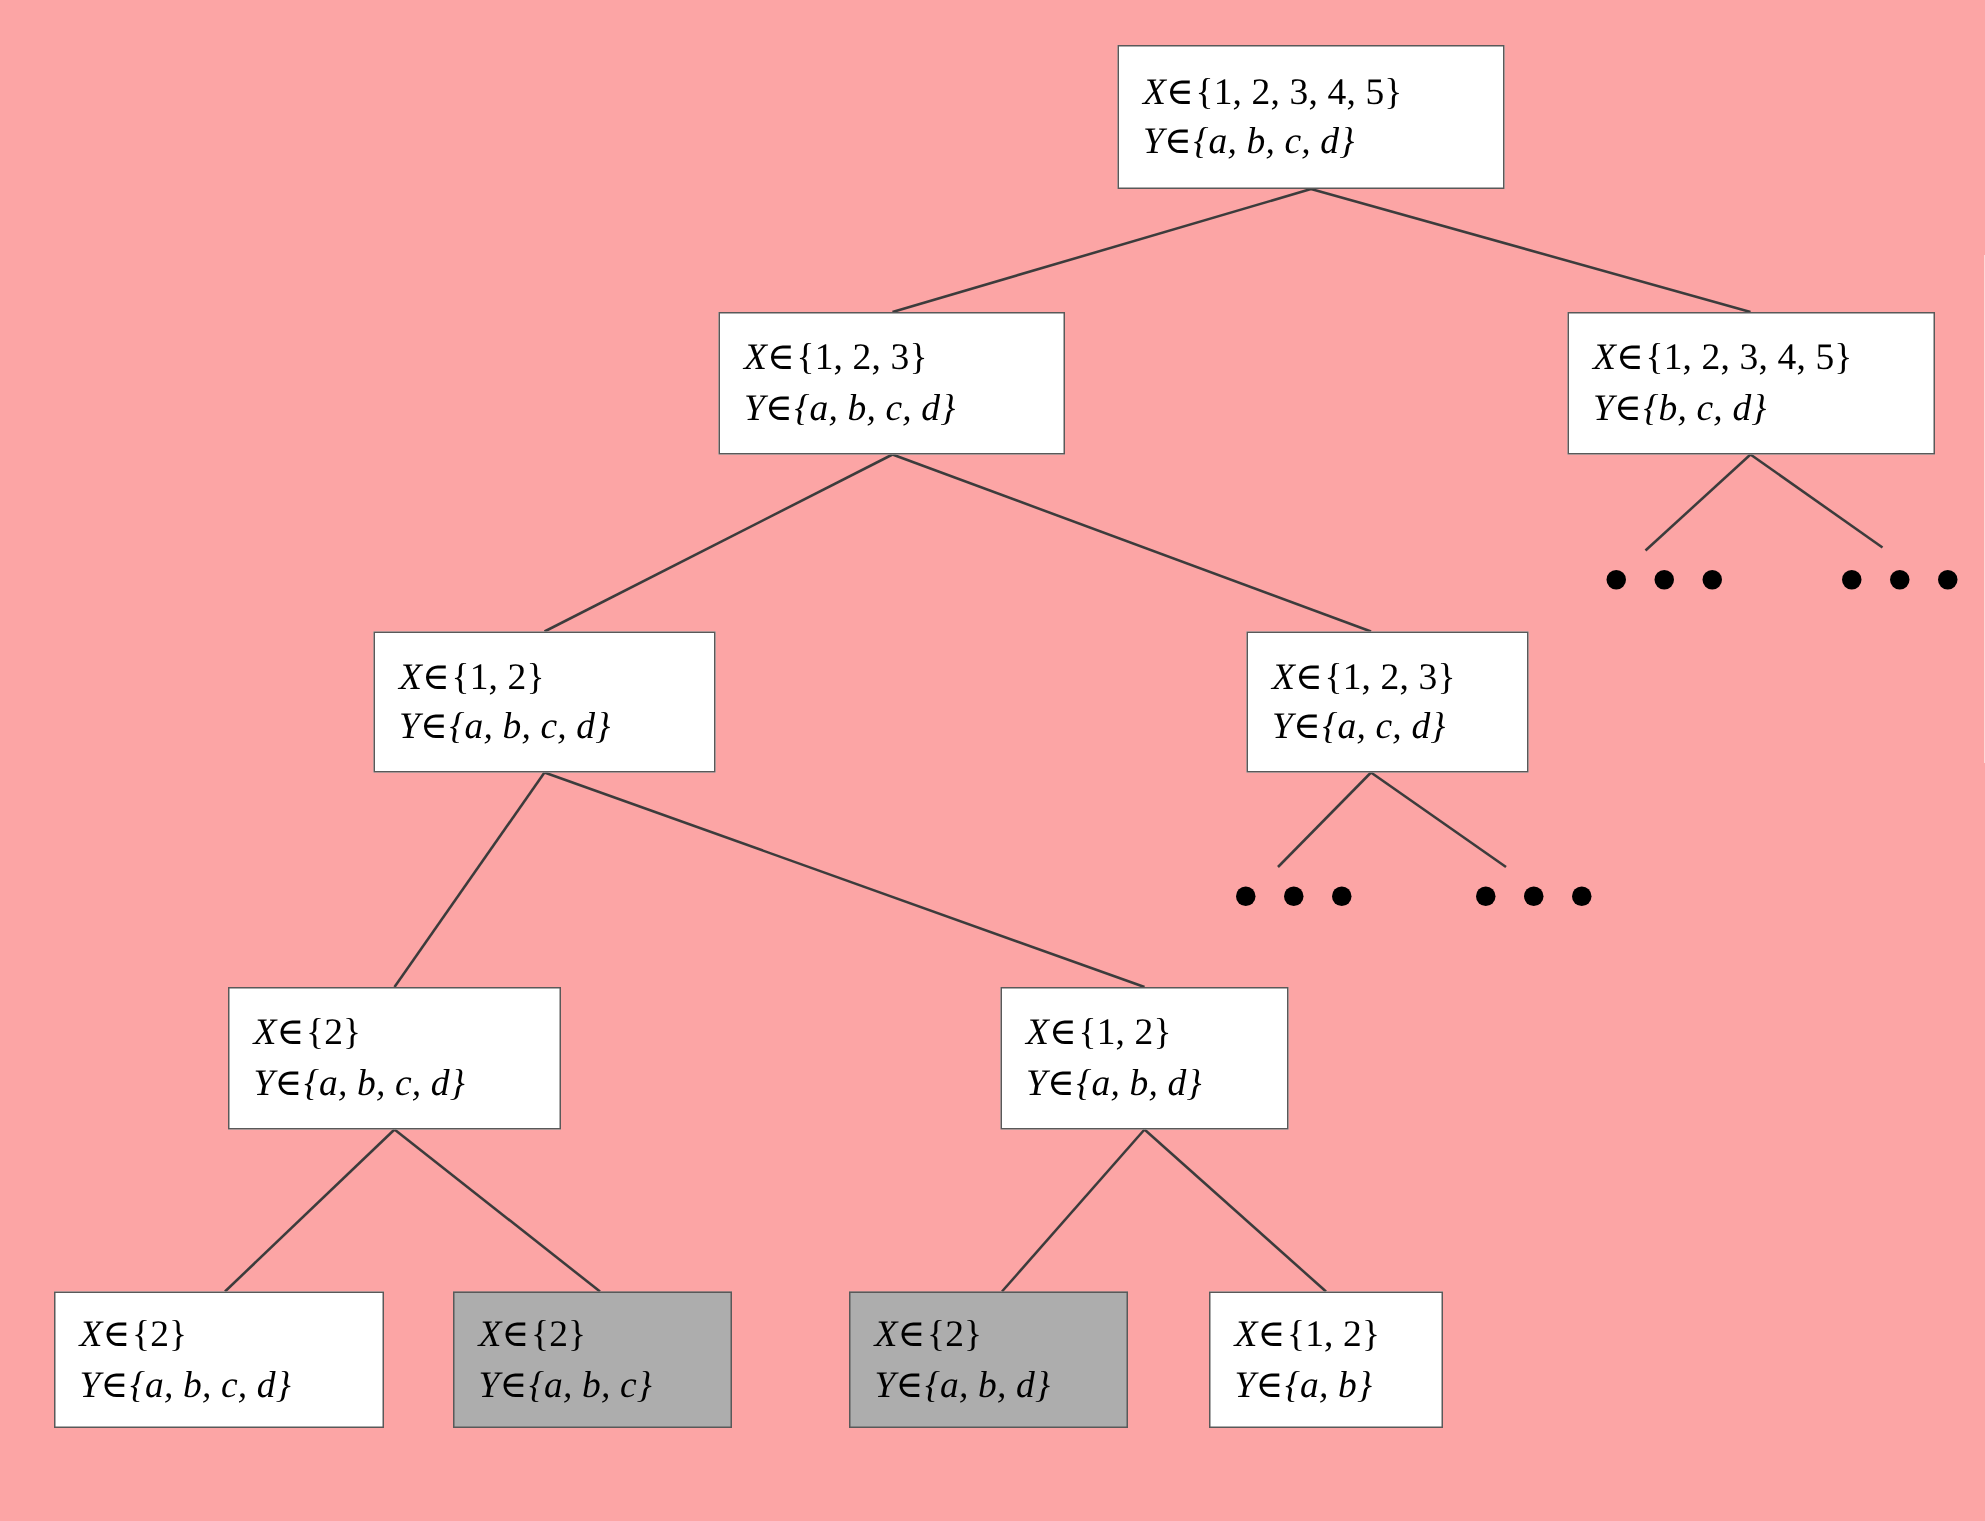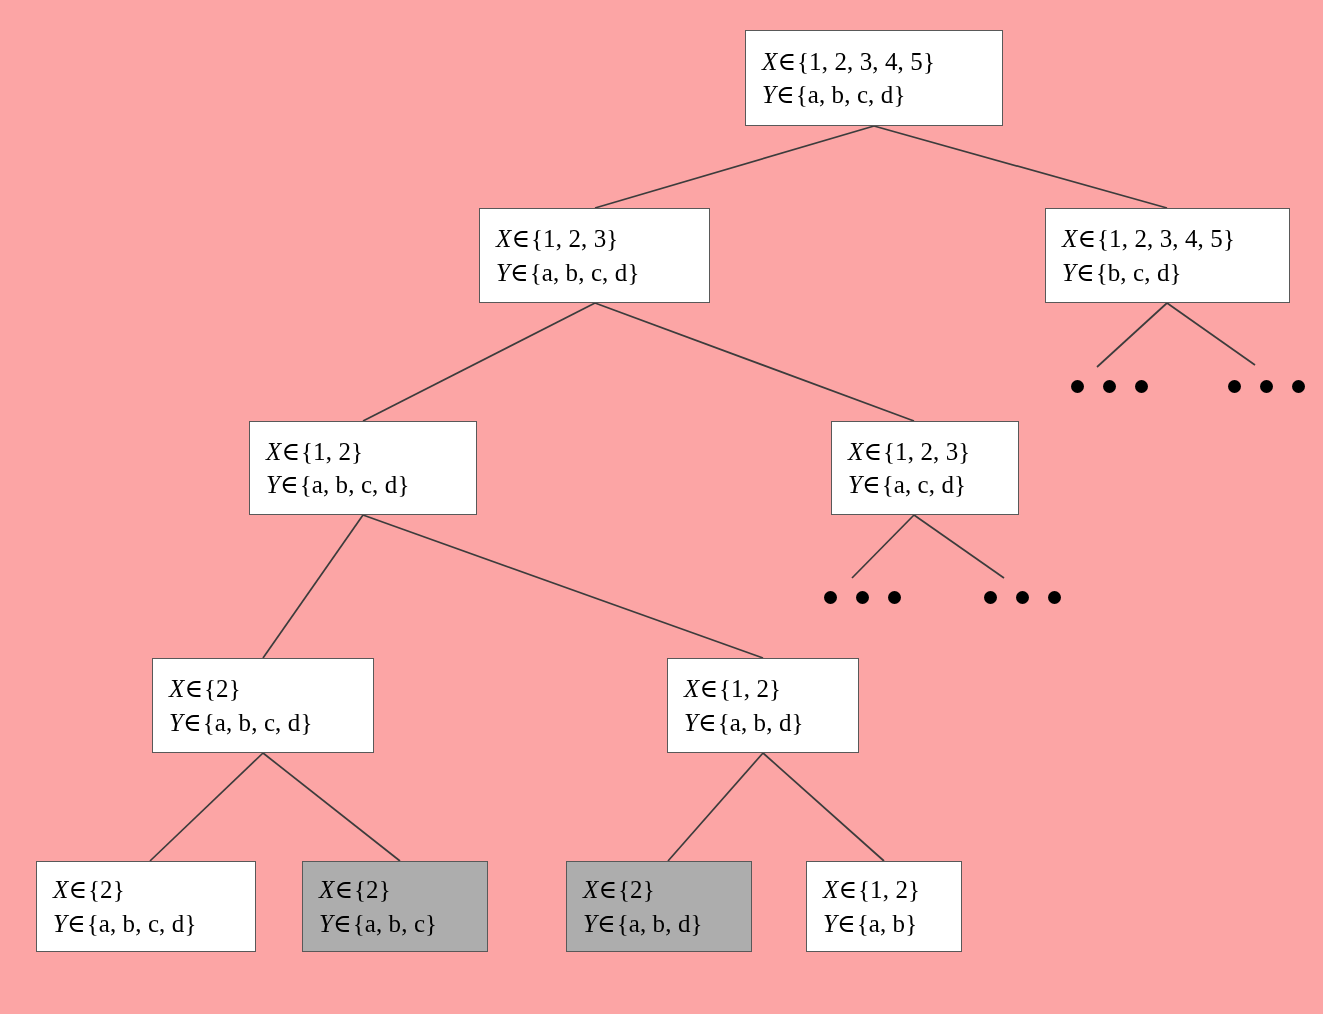--- a/index.html
+++ b/index.html
@@ -49,20 +49,21 @@
     font-style: italic;
   }
   .elem {
     font-style: normal;
     padding: 0 1px 0 0;
   }
   .setvals {
     font-style: normal;
   }
   .setvals.alpha {
+    font-style: italic;
   }
   .ellipsis {
     position: absolute;
     display: flex;
     align-items: center;
     gap: 19px;
     z-index: 2;
   }
   .ellipsis .dot {
     width: 13px;

